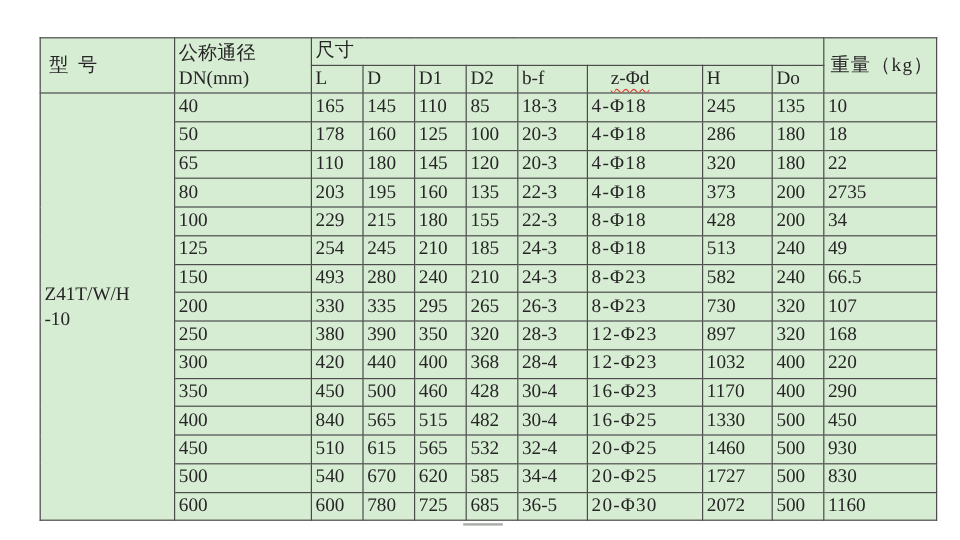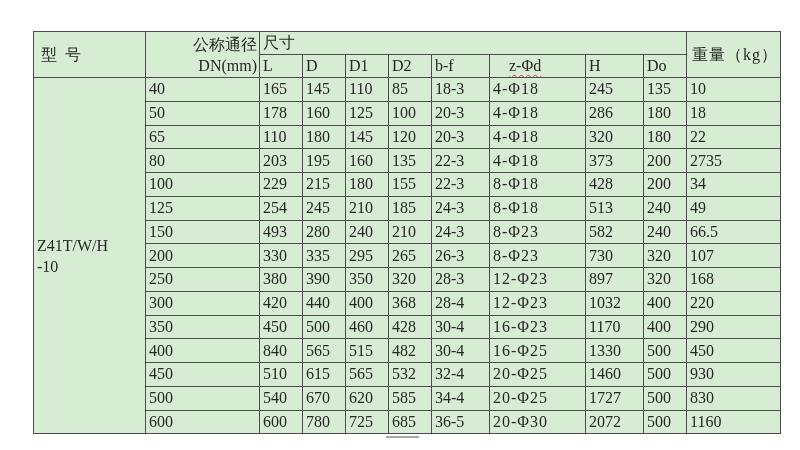--- a/index.html
+++ b/index.html
@@ -27,21 +27,21 @@
   .spec th,.spec td{
     border:1px solid var(--border);
     padding:0 2px 0 3px;
     text-align:left;vertical-align:middle;
     font-weight:normal;white-space:nowrap;overflow:hidden;
   }
   .spec thead tr{height:23px;}
   .spec tbody tr{height:23.75px;}
 
   th.model-h{white-space:pre;padding-left:7px;}
-  th.dn-h div{line-height:21px;text-align:right;}
+  th.dn-h div{line-height:21px;}
   th.weight-h{padding-left:5px;letter-spacing:1px;margin-top:35px;}
   td.model-cell div{line-height:21px;}
 
   .spell{
     text-decoration-line:underline;
     text-decoration-style:wavy;
     text-decoration-color:var(--spell);
     text-decoration-thickness:1px;
     text-underline-offset:3px;
     margin-left:16px;

